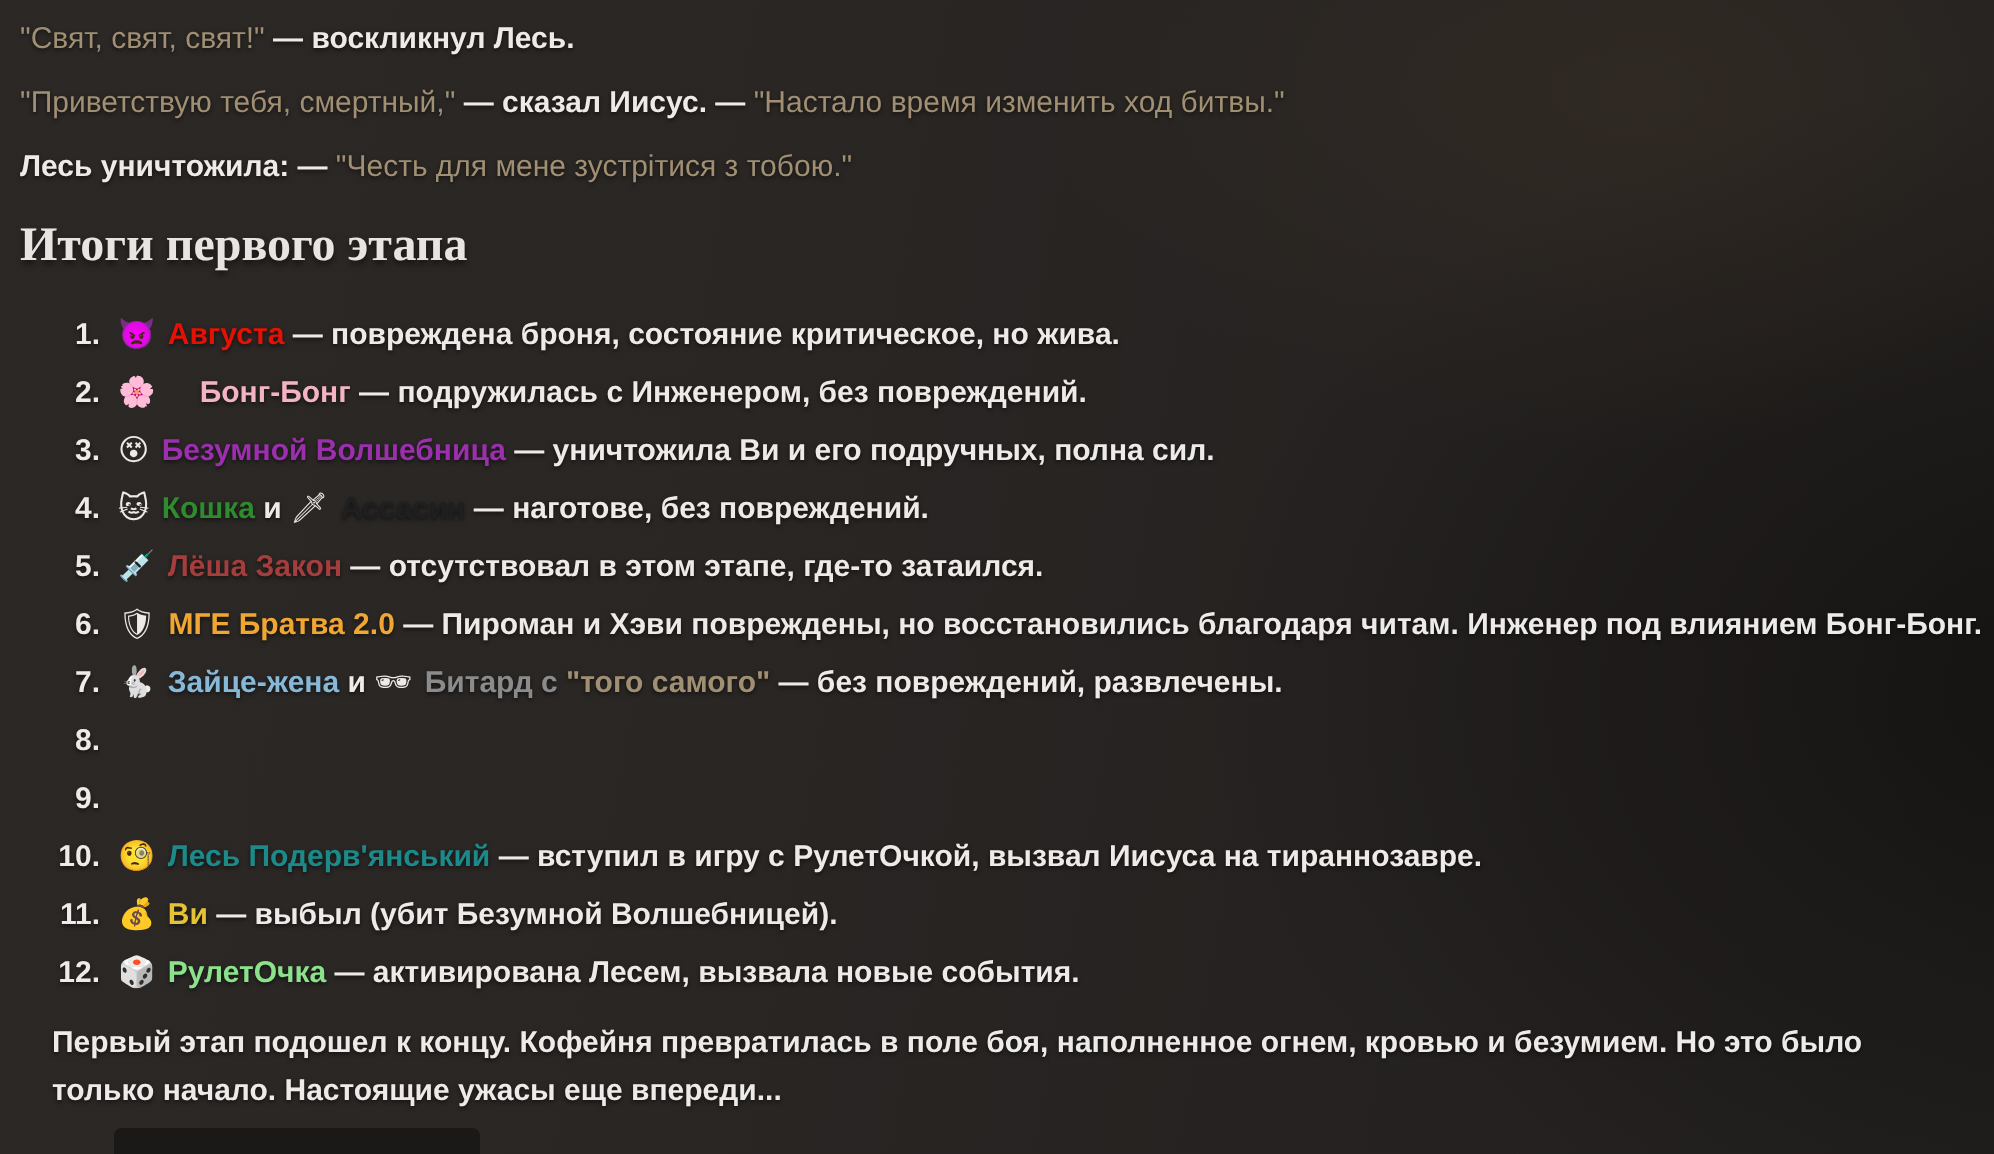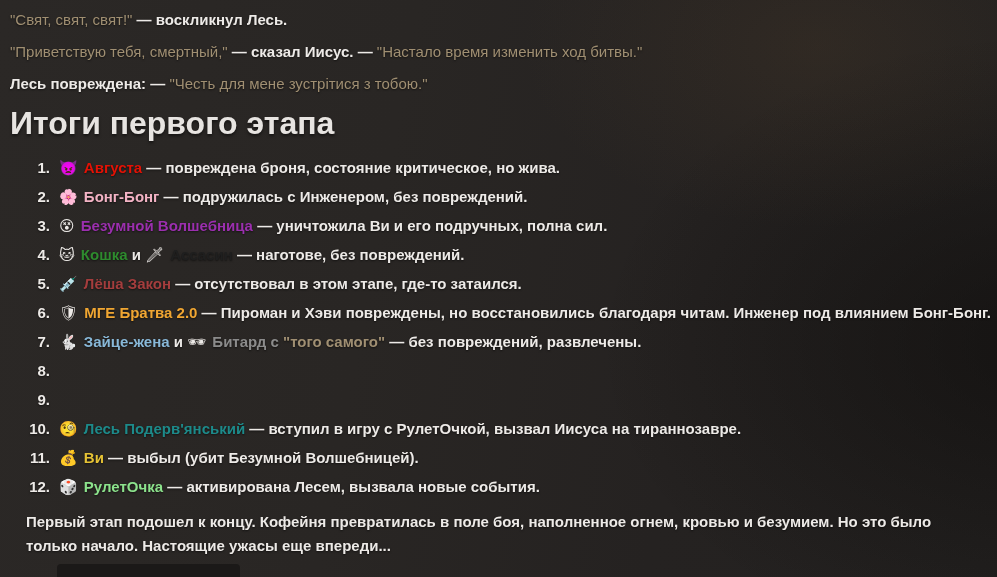--- a/index.html
+++ b/index.html
@@ -25,25 +25,26 @@
   .dlg-line {
     margin: 0 0 17px 0;
     font-size: 15px;
     line-height: 15px;
     text-shadow: 0 1px 2px rgba(0,0,0,0.55);
   }
   .dlg-line .quote  { color: #a08f72; font-weight: 400; }
   .dlg-line .speech { color: #edeae7; font-weight: 700; }
   .heading {
     margin: 16px 0 20px 0;
-    font-size: 32px;
+    font-size: 24px;
     line-height: 30px;
     font-weight: 700;
     color: #e7e4e1;
     text-shadow: 0 2px 3px rgba(0,0,0,0.5);
+    font-family: Liberation Serif, serif;
   }
   ol.results {
     list-style: none;
     margin: 0;
     padding: 0 0 0 12px;
   }
   ol.results li {
     display: flex;
     align-items: baseline;
     margin-bottom: 9px;
@@ -84,31 +85,31 @@
     border-radius: 4px 4px 0 0;
   }
 </style>
 </head>
 <body>
 
 <div class="page">
   <div id="dialogue">
       <p class="dlg-line"><span class="quote">"Свят, свят, свят!"</span><span class="speech"> — воскликнул Лесь.</span></p>
       <p class="dlg-line"><span class="quote">"Приветствую тебя, смертный,"</span><span class="speech"> — сказал Иисус. — </span><span class="quote">"Настало время изменить ход битвы."</span></p>
-      <p class="dlg-line"><span class="speech">Лесь повреждена: — </span><span class="quote">"Честь для мене зустрітися з тобою."</span></p>
+      <p class="dlg-line"><span class="speech">Лесь уничтожила: — </span><span class="quote">"Честь для мене зустрітися з тобою."</span></p>
     </div>
   <h1 class="heading">Итоги первого этапа</h1>
   <ol id="results" class="results">
       <li>
         <span class="num">1.</span>
         <span><span class="emoji">👿 </span><span style="color: rgb(227, 18, 5);">Августа</span><span> — повреждена броня, состояние критическое, но жива.</span></span>
       </li>
       <li>
         <span class="num">2.</span>
-        <span><span class="emoji">🌸 </span><span style="color: rgb(243, 179, 197);">Бонг-Бонг</span><span> — подружилась с Инженером, без повреждений.</span></span>
+        <span><span class="emoji">🌸 </span><span style="color: rgb(243, 179, 197); margin-left: 16px;">Бонг-Бонг</span><span> — подружилась с Инженером, без повреждений.</span></span>
       </li>
       <li>
         <span class="num">3.</span>
         <span><span class="emoji">😵 </span><span style="color: rgb(155, 47, 174);">Безумной Волшебница</span><span> — уничтожила Ви и его подручных, полна сил.</span></span>
       </li>
       <li>
         <span class="num">4.</span>
         <span><span class="emoji">🐱 </span><span style="color: rgb(46, 139, 46);">Кошка</span><span> и </span><span class="emoji">🗡 </span><span style="color: rgb(31, 31, 31);">Ассасин</span><span> — наготове, без повреждений.</span></span>
       </li>
       <li>

